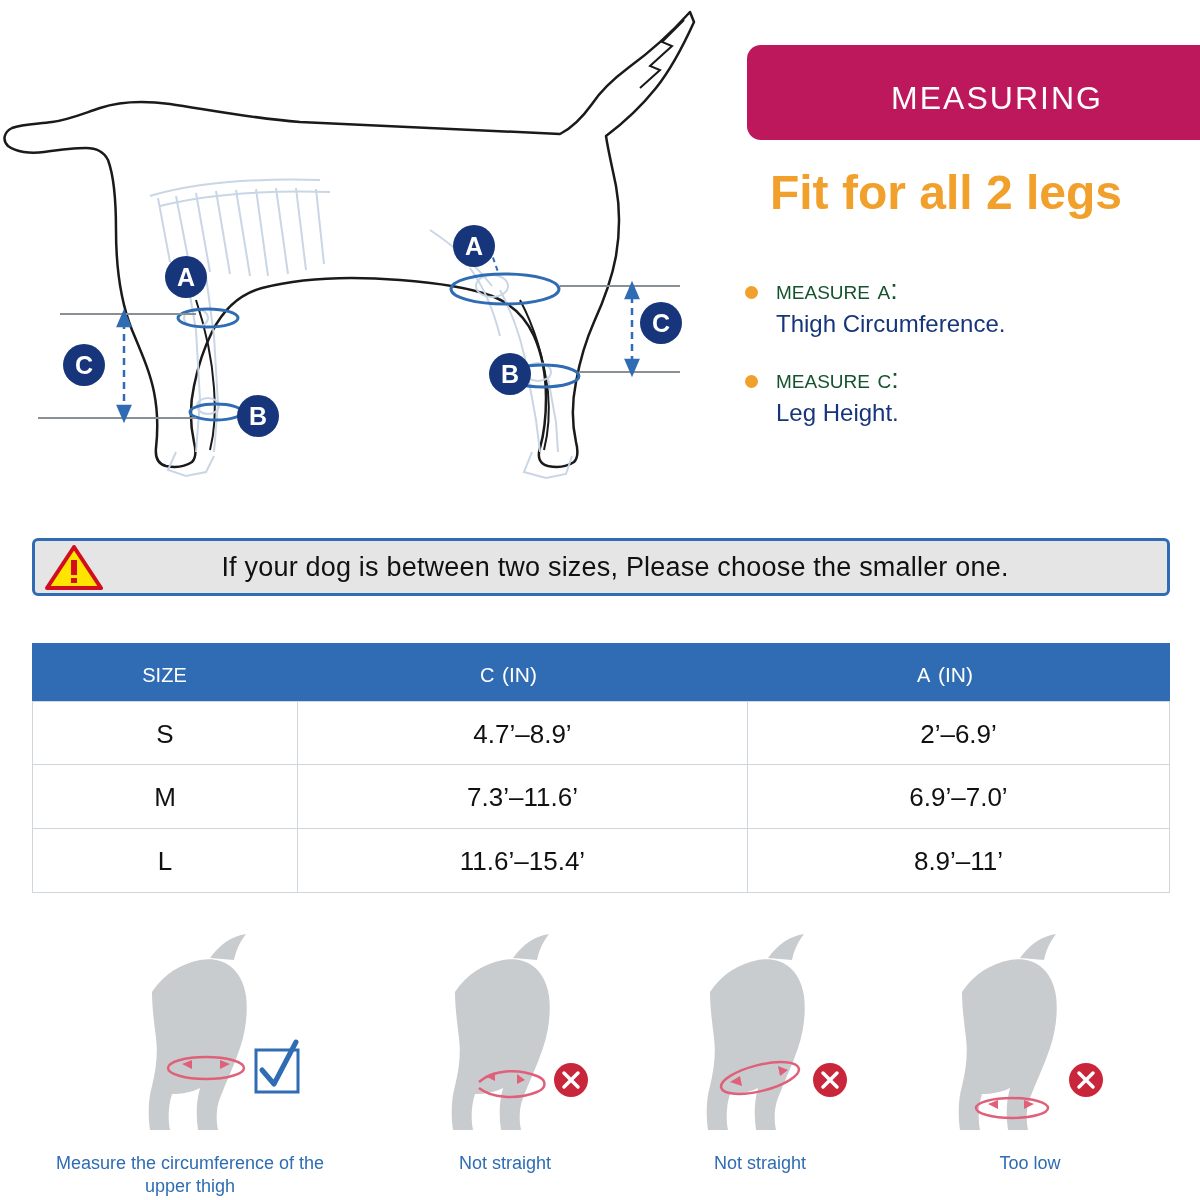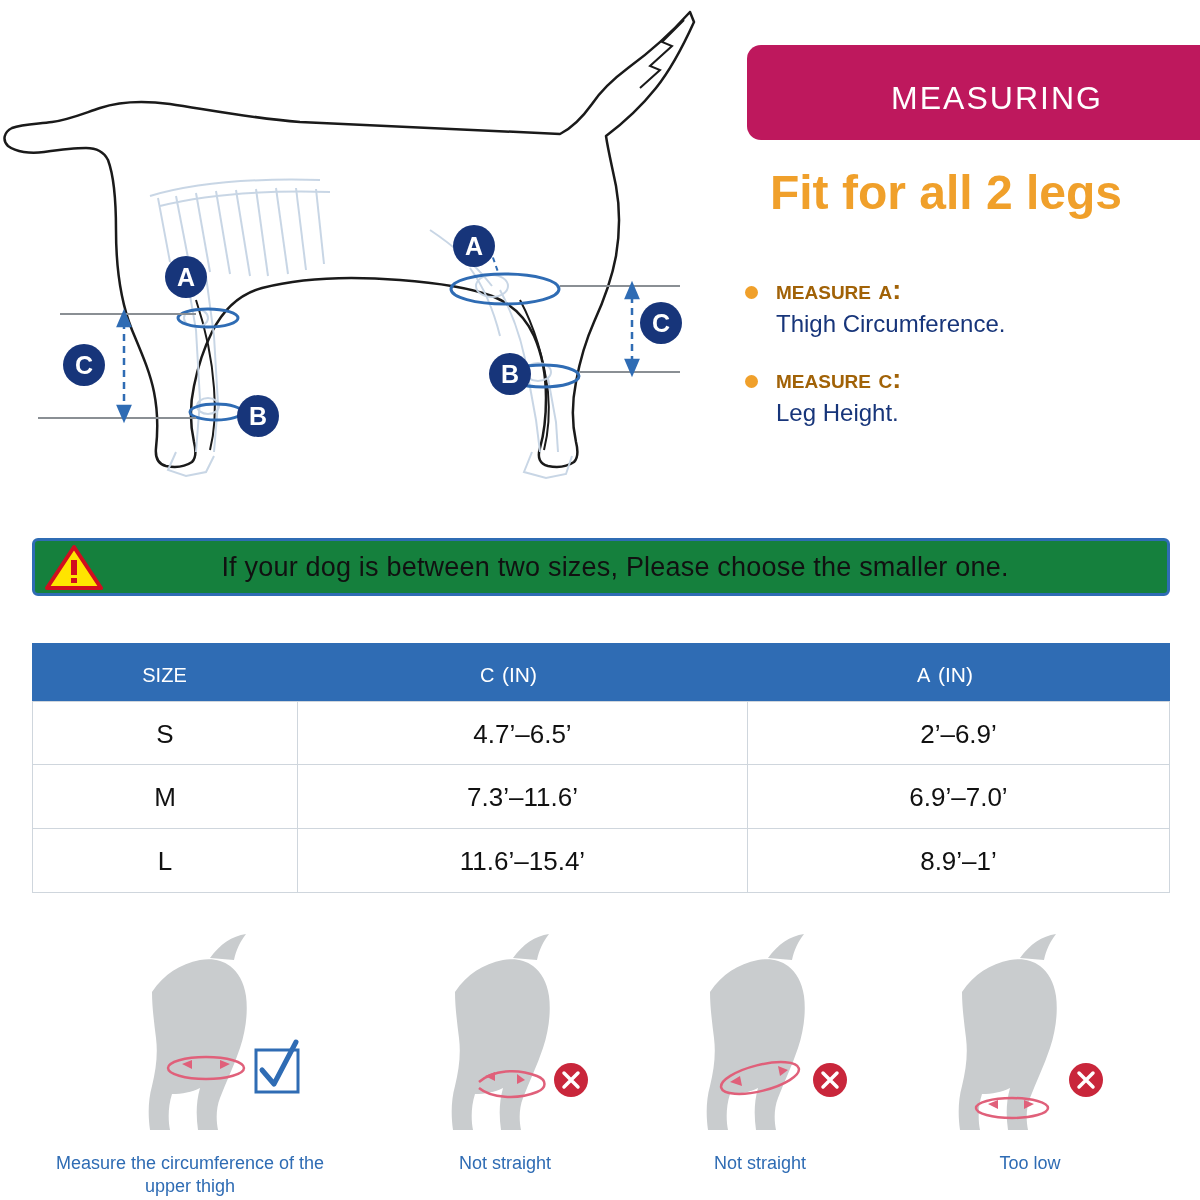--- a/index.html
+++ b/index.html
@@ -43,29 +43,29 @@
     font-weight:bold;
   }
 
   .bullets { position:absolute; left:745px; top:275px; width:450px; }
   .bullet-row { display:flex; margin-bottom:26px; }
   .bullet-dot {
     width:13px; height:13px; border-radius:50%;
     background:#f0a02b; margin-top:11px; margin-right:18px; flex:0 0 auto;
   }
   .bullet-head {
-    color:#a16207; font-size:27px; font-weight:bold;
+    color:#14532d; font-size:27px; font-weight:normal;
     font-variant:small-caps; text-transform:lowercase;
   }
   .bullet-sub { color:#17357a; font-size:24px; margin-top:4px; font-weight:400; }
 
   
   .warn-wrap {
     position:absolute; left:32px; top:538px; width:1138px; height:58px;
-    background:#15803d;
+    background:#e5e5e5;
     border:3px solid #2f6cb4;
     border-radius:6px;
     display:flex; align-items:center;
   }
   .warn-icon { width:58px; height:46px; margin-left:10px; flex:0 0 auto; }
   .warn-text {
     flex:1; text-align:center; font-size:27px; color:#111; letter-spacing:.2px;
     padding-right:40px;
   }
 
@@ -275,32 +275,32 @@
       <span class="unit">(IN)</span>
     </div>
     <div class="tcell c2">
       <span class="cap">A</span>
       <span class="unit">(IN)</span>
     </div>
   </div>
   <div class="tbody">
     <div class="trow">
       <div class="tcell c1">S</div>
-      <div class="tcell c2">4.7’–6.5’</div>
+      <div class="tcell c2">4.7’–8.9’</div>
       <div class="tcell c3">2’–6.9’</div>
     </div>
     <div class="trow">
       <div class="tcell c1">M</div>
       <div class="tcell c2">7.3’–11.6’</div>
       <div class="tcell c3">6.9’–7.0’</div>
     </div>
     <div class="trow">
       <div class="tcell c1">L</div>
       <div class="tcell c2">11.6’–15.4’</div>
-      <div class="tcell c3">8.9’–1’</div>
+      <div class="tcell c3">8.9’–11’</div>
     </div>
   </div>
 </div>
 
 <div class="examples">
 
   <div class="ex" style="left:40px;">
     <svg width="260" height="220" viewBox="0 0 260 220">
       <path d="M92 62 C 104 44 120 34 140 30 C 152 28 162 30 170 36
                C 178 42 184 52 186 66 C 188 82 186 100 180 118

